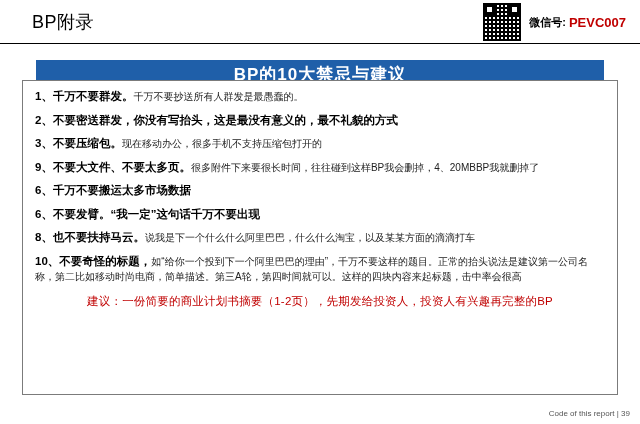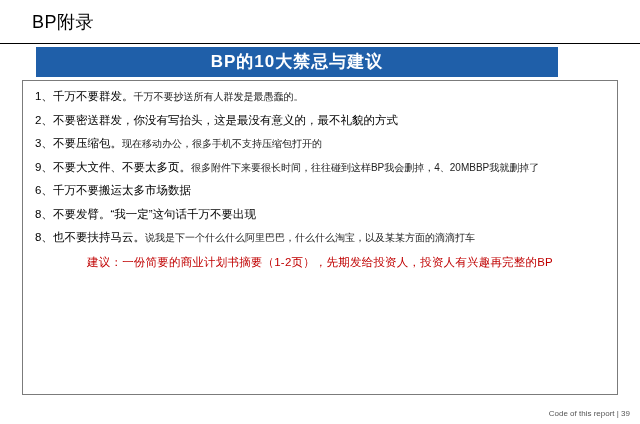--- a/index.html
+++ b/index.html
@@ -78,22 +78,22 @@
     font-size: 13px;
     color: #c00000;
     font-weight: bold;
     margin-left: 3px;
   }
 
   
   .title-bar {
     position: absolute;
     left: 36px;
-    top: 47px;
-    width: 522px;
+    top: 60px;
+    width: 568px;
     height: 30px;
     background: #1f5fa9;
     color: #ffffff;
     text-align: center;
     line-height: 30px;
     font-size: 17px;
     font-weight: bold;
     letter-spacing: 1px;
   }
 
@@ -111,21 +111,21 @@
   }
   .item {
     font-size: 10.5px;
     color: #1a1a1a;
     line-height: 14px;
     margin-bottom: 8.5px;
     text-align: left;
   }
   .item .lead {
     font-size: 11.5px;
-    font-weight: normal;
+    font-weight: bold;
     color: #000000;
     margin-top: 11px;
   }
   .item .rest {
     font-size: 10px;
     color: #222222;
   }
   .item.multiline {
     line-height: 15px;
   }
@@ -148,20 +148,25 @@
     color: #555555;
   }
 </style>
 </head>
 <body>
 
 <div class="slide">
 
   <div class="header">
     <div class="header-title">BP附录</div>
+    <div class="qr-block">
+      <div class="qr-code"></div>
+      <span class="wechat-label">微信号:</span>
+      <span class="wechat-id">PEVC007</span>
+    </div>
   </div>
 
   <div class="title-bar">BP的10大禁忌与建议</div>
 
   <div class="body-box">
 
     <div class="item">
       <span class="lead">1、千万不要群发。</span><span class="rest">千万不要抄送所有人群发是最愚蠢的。</span>
     </div>
 
@@ -176,27 +181,30 @@
     <div class="item">
       <span class="lead">9、不要大文件、不要太多页。</span><span class="rest">很多附件下来要很长时间，往往碰到这样BP我会删掉，4、20MBBP我就删掉了</span>
     </div>
 
 
     <div class="item">
       <span class="lead">6、千万不要搬运太多市场数据</span><span class="rest"></span>
     </div>
 
     <div class="item">
-      <span class="lead">8、不要发臂。“我一定”这句话千万不要出现</span><span class="rest"></span>
+      <span class="lead">6、不要发臂。“我一定”这句话千万不要出现</span><span class="rest"></span>
     </div>
 
     <div class="item">
       <span class="lead">8、也不要扶持马云。</span><span class="rest">说我是下一个什么什么阿里巴巴，什么什么淘宝，以及某某方面的滴滴打车</span>
     </div>
 
 
+    <div class="item multiline">
+      <span class="lead">10、不要奇怪的标题，</span><span class="rest">如“给你一个投到下一个阿里巴巴的理由”，千万不要这样的题目。正常的抬头说法是建议第一公司名称，第二比如移动时尚电商，简单描述。第三A轮，第四时间就可以。这样的四块内容来起标题，击中率会很高</span>
+    </div>
 
     <div class="advice">建议：一份简要的商业计划书摘要（1-2页），先期发给投资人，投资人有兴趣再完整的BP</div>
   </div>
 
   <div class="footer">Code of this report | 39</div>
 
 </div>
 
 </body></html>

